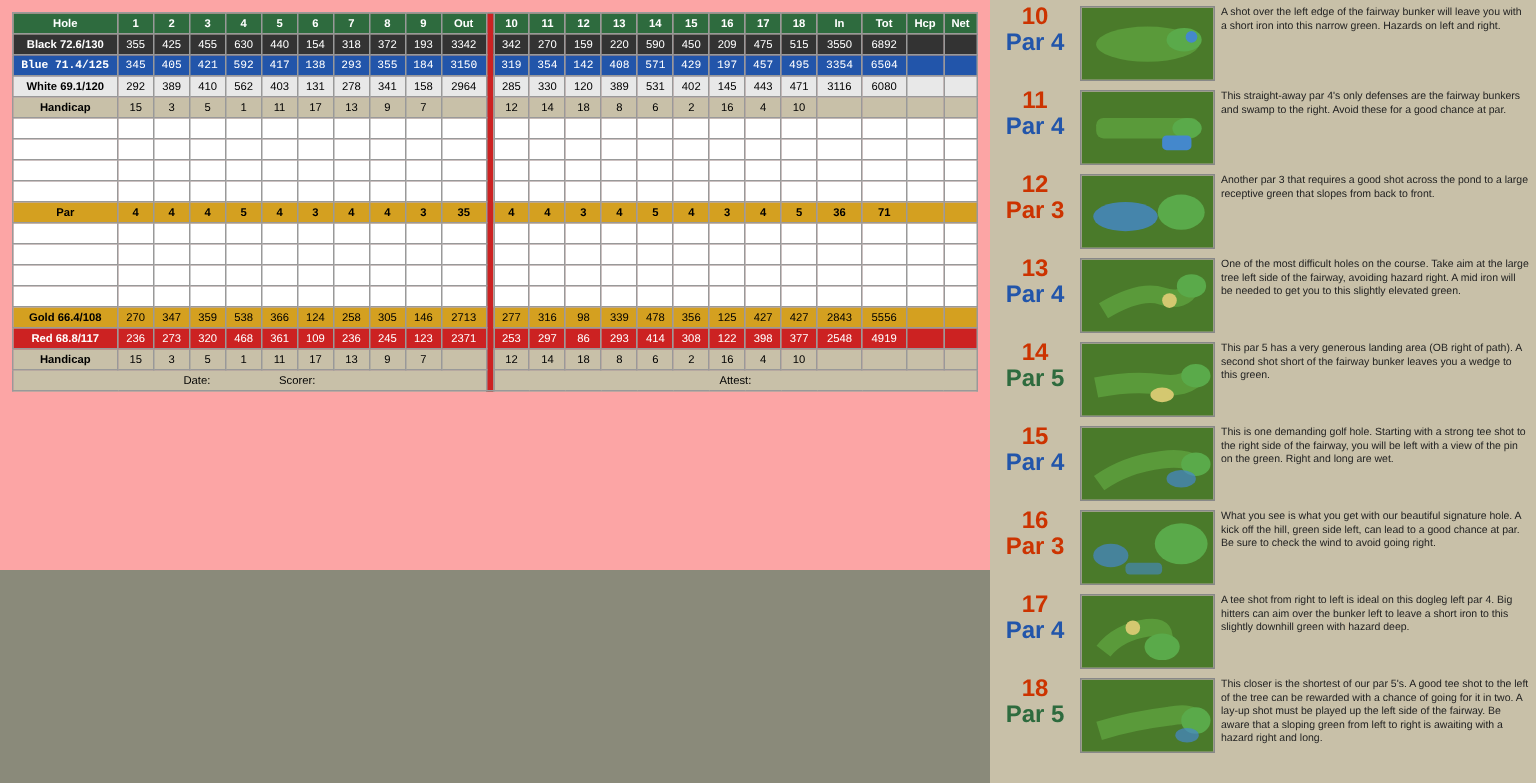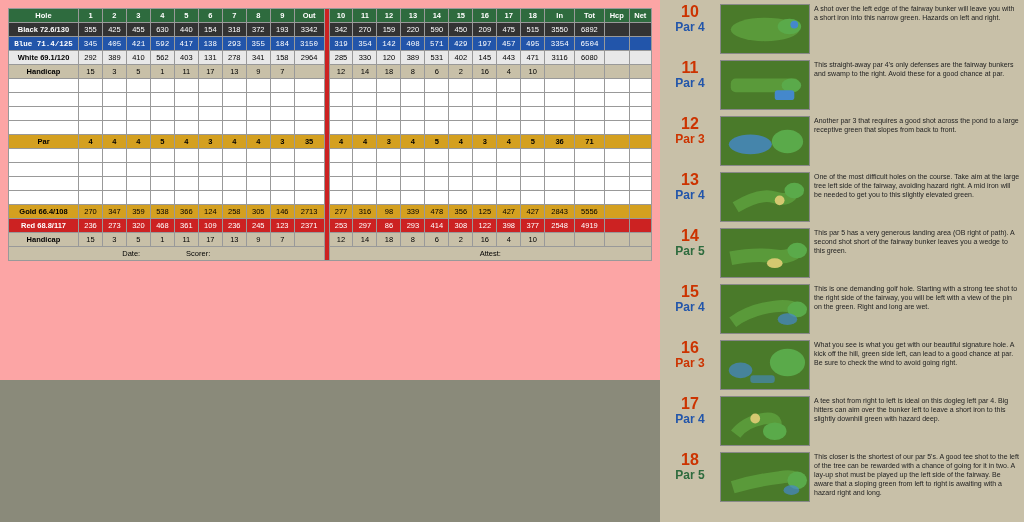--- a/index.html
+++ b/index.html
@@ -93,21 +93,21 @@
     }
 
     .hole-number {
       font-size: 16px;
       font-weight: bold;
       color: #cc3300;
       line-height: 1;
     }
 
     .hole-par {
-      font-size: 12px;
+      font-size: 16px;
       font-weight: bold;
       color: #2e6b3e;
     }
 
     .hole-image {
       width: 90px;
       height: 50px;
       flex-shrink: 0;
       overflow: hidden;
       border: 1px solid #888;

